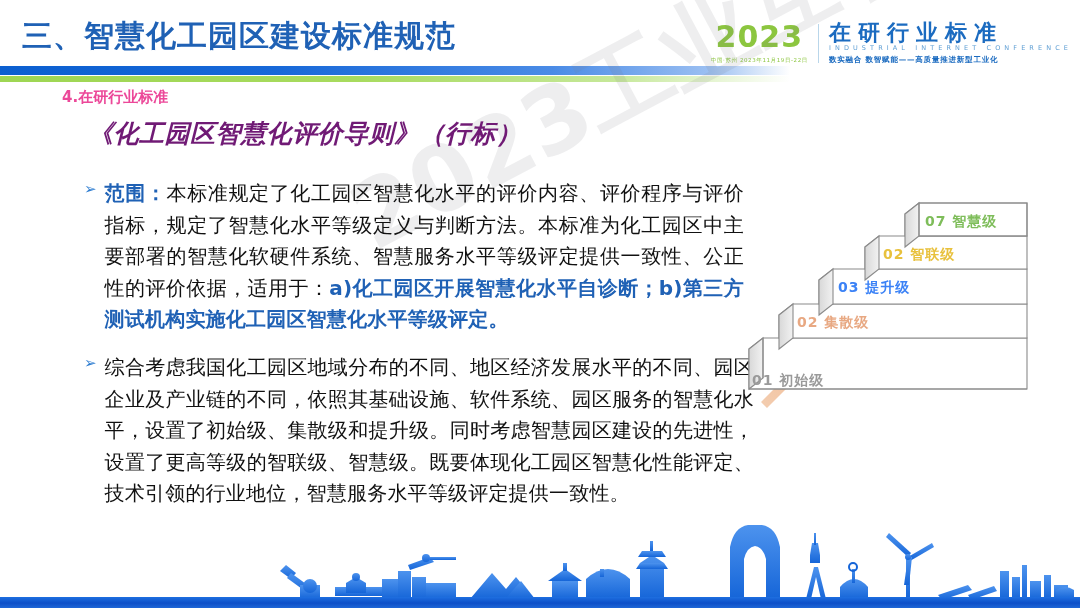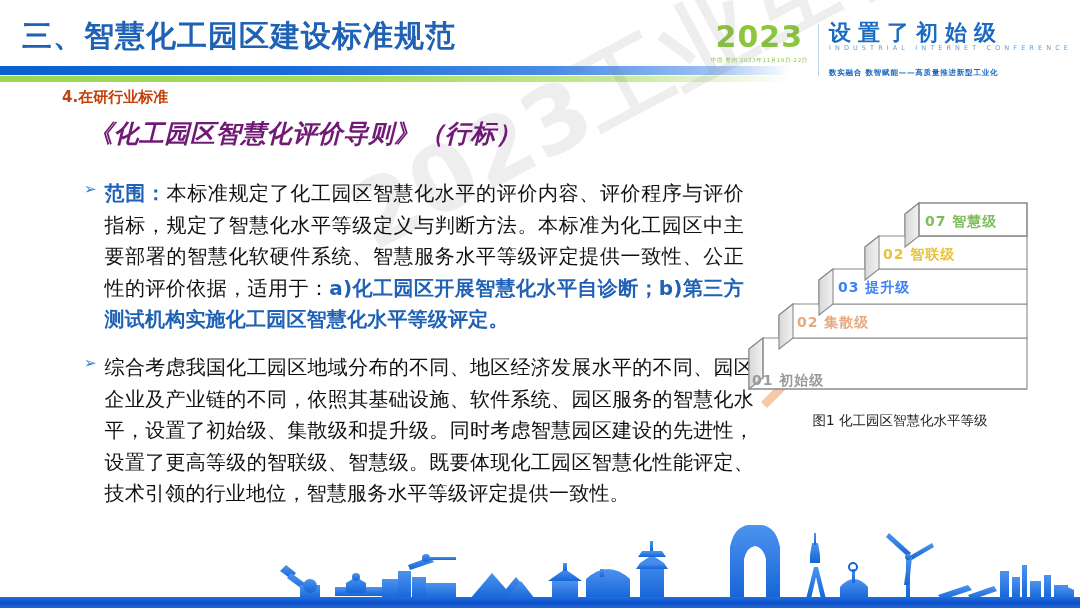--- a/index.html
+++ b/index.html
@@ -38,27 +38,27 @@
   }
   .logo-div{width:1px;background:#b9d6ea;align-self:stretch;margin:2px 10px 2px 0;}
   .logo-right{display:flex;flex-direction:column;}
   .logo-cn{
     font-size:22px;font-weight:700;color:#1B6BC0;letter-spacing:7px;line-height:1;white-space:nowrap;
   }
   .logo-en{
     font-size:6.5px;color:#5E9ED4;letter-spacing:4.1px;margin-top:0;white-space:nowrap;
   }
   .logo-slogan{
-    font-size:7.5px;color:#1B6BC0;letter-spacing:.8px;margin-top:16px;white-space:nowrap;font-weight:600;
+    font-size:7.5px;color:#1B6BC0;letter-spacing:.8px;margin-top:3px;white-space:nowrap;font-weight:600;
   }
 
   
   .sec-num{
     position:absolute;left:62px;top:88px;
-    font-size:15px;font-weight:700;color:#c2410c;
+    font-size:15px;font-weight:700;color:#ec4899;
   }
   .std-title{
     position:absolute;left:68px;top:117px;
     font-size:25px;font-weight:700;color:#701a75;font-style:italic;
     letter-spacing:.5px;white-space:nowrap;margin-left:20px;
   }
 
   .bullet{position:absolute;display:flex;}
   .bullet .mark{
     color:#2E7DD1;font-size:15px;line-height:1.55;margin-right:8px;flex:0 0 auto;
@@ -104,21 +104,21 @@
   <div class="bar-blue"></div>
   <div class="bar-green"></div>
 
   <div class="logo">
     <div class="logo-year-wrap">
       <div class="logo-year">2023</div>
       <div class="logo-year-sub">中国·苏州  2023年11月19日-22日</div>
     </div>
     <div class="logo-div"></div>
     <div class="logo-right">
-      <div class="logo-cn">设置了初始级</div>
+      <div class="logo-cn">在研行业标准</div>
       <div class="logo-en">INDUSTRIAL INTERNET CONFERENCE</div>
       <div class="logo-slogan">数实融合  数智赋能——高质量推进新型工业化</div>
     </div>
   </div>
 
   <div class="watermark">2023工业互联网大会</div>
 
   <div class="sec-num">4.在研行业标准</div>
   <div class="std-title">《化工园区智慧化评价导则》（行标）</div>
 
@@ -177,21 +177,20 @@
         <polygon points="184,13 292,13 292,46 184,46" fill="none" stroke="#8a8a8a" stroke-width="1.1"></polygon>
       </g>
     </svg>
 
     <div class="step-label" style="left:17px;top:182px;color:#9A9A9A;">01 初始级</div>
     <div class="step-label" style="left:62px;top:124px;color:#E8A882;">02 集散级</div>
     <div class="step-label" style="left:103px;top:89px;color:#3b82f6;">03 提升级</div>
     <div class="step-label" style="left:148px;top:56px;color:#E8C13D;">02 智联级</div>
     <div class="step-label" style="left:190px;top:23px;color:#7EBD5A;">07 智慧级</div>
 
-    <div class="fig-cap">图1  化工园区智慧化水平等级</div>
   </div>
 
   <svg class="skyline" viewBox="0 0 1080 95" preserveAspectRatio="none">
     <defs>
       <linearGradient id="bandGrad" x1="0" y1="0" x2="0" y2="1">
         <stop offset="0%" stop-color="#1E6FE0"></stop>
           <stop offset="55%" stop-color="#0D4FC8"></stop>
         <stop offset="100%" stop-color="#1F66D6"></stop>
       </linearGradient>
       <linearGradient id="skyGrad" x1="0" y1="0" x2="0" y2="1">

